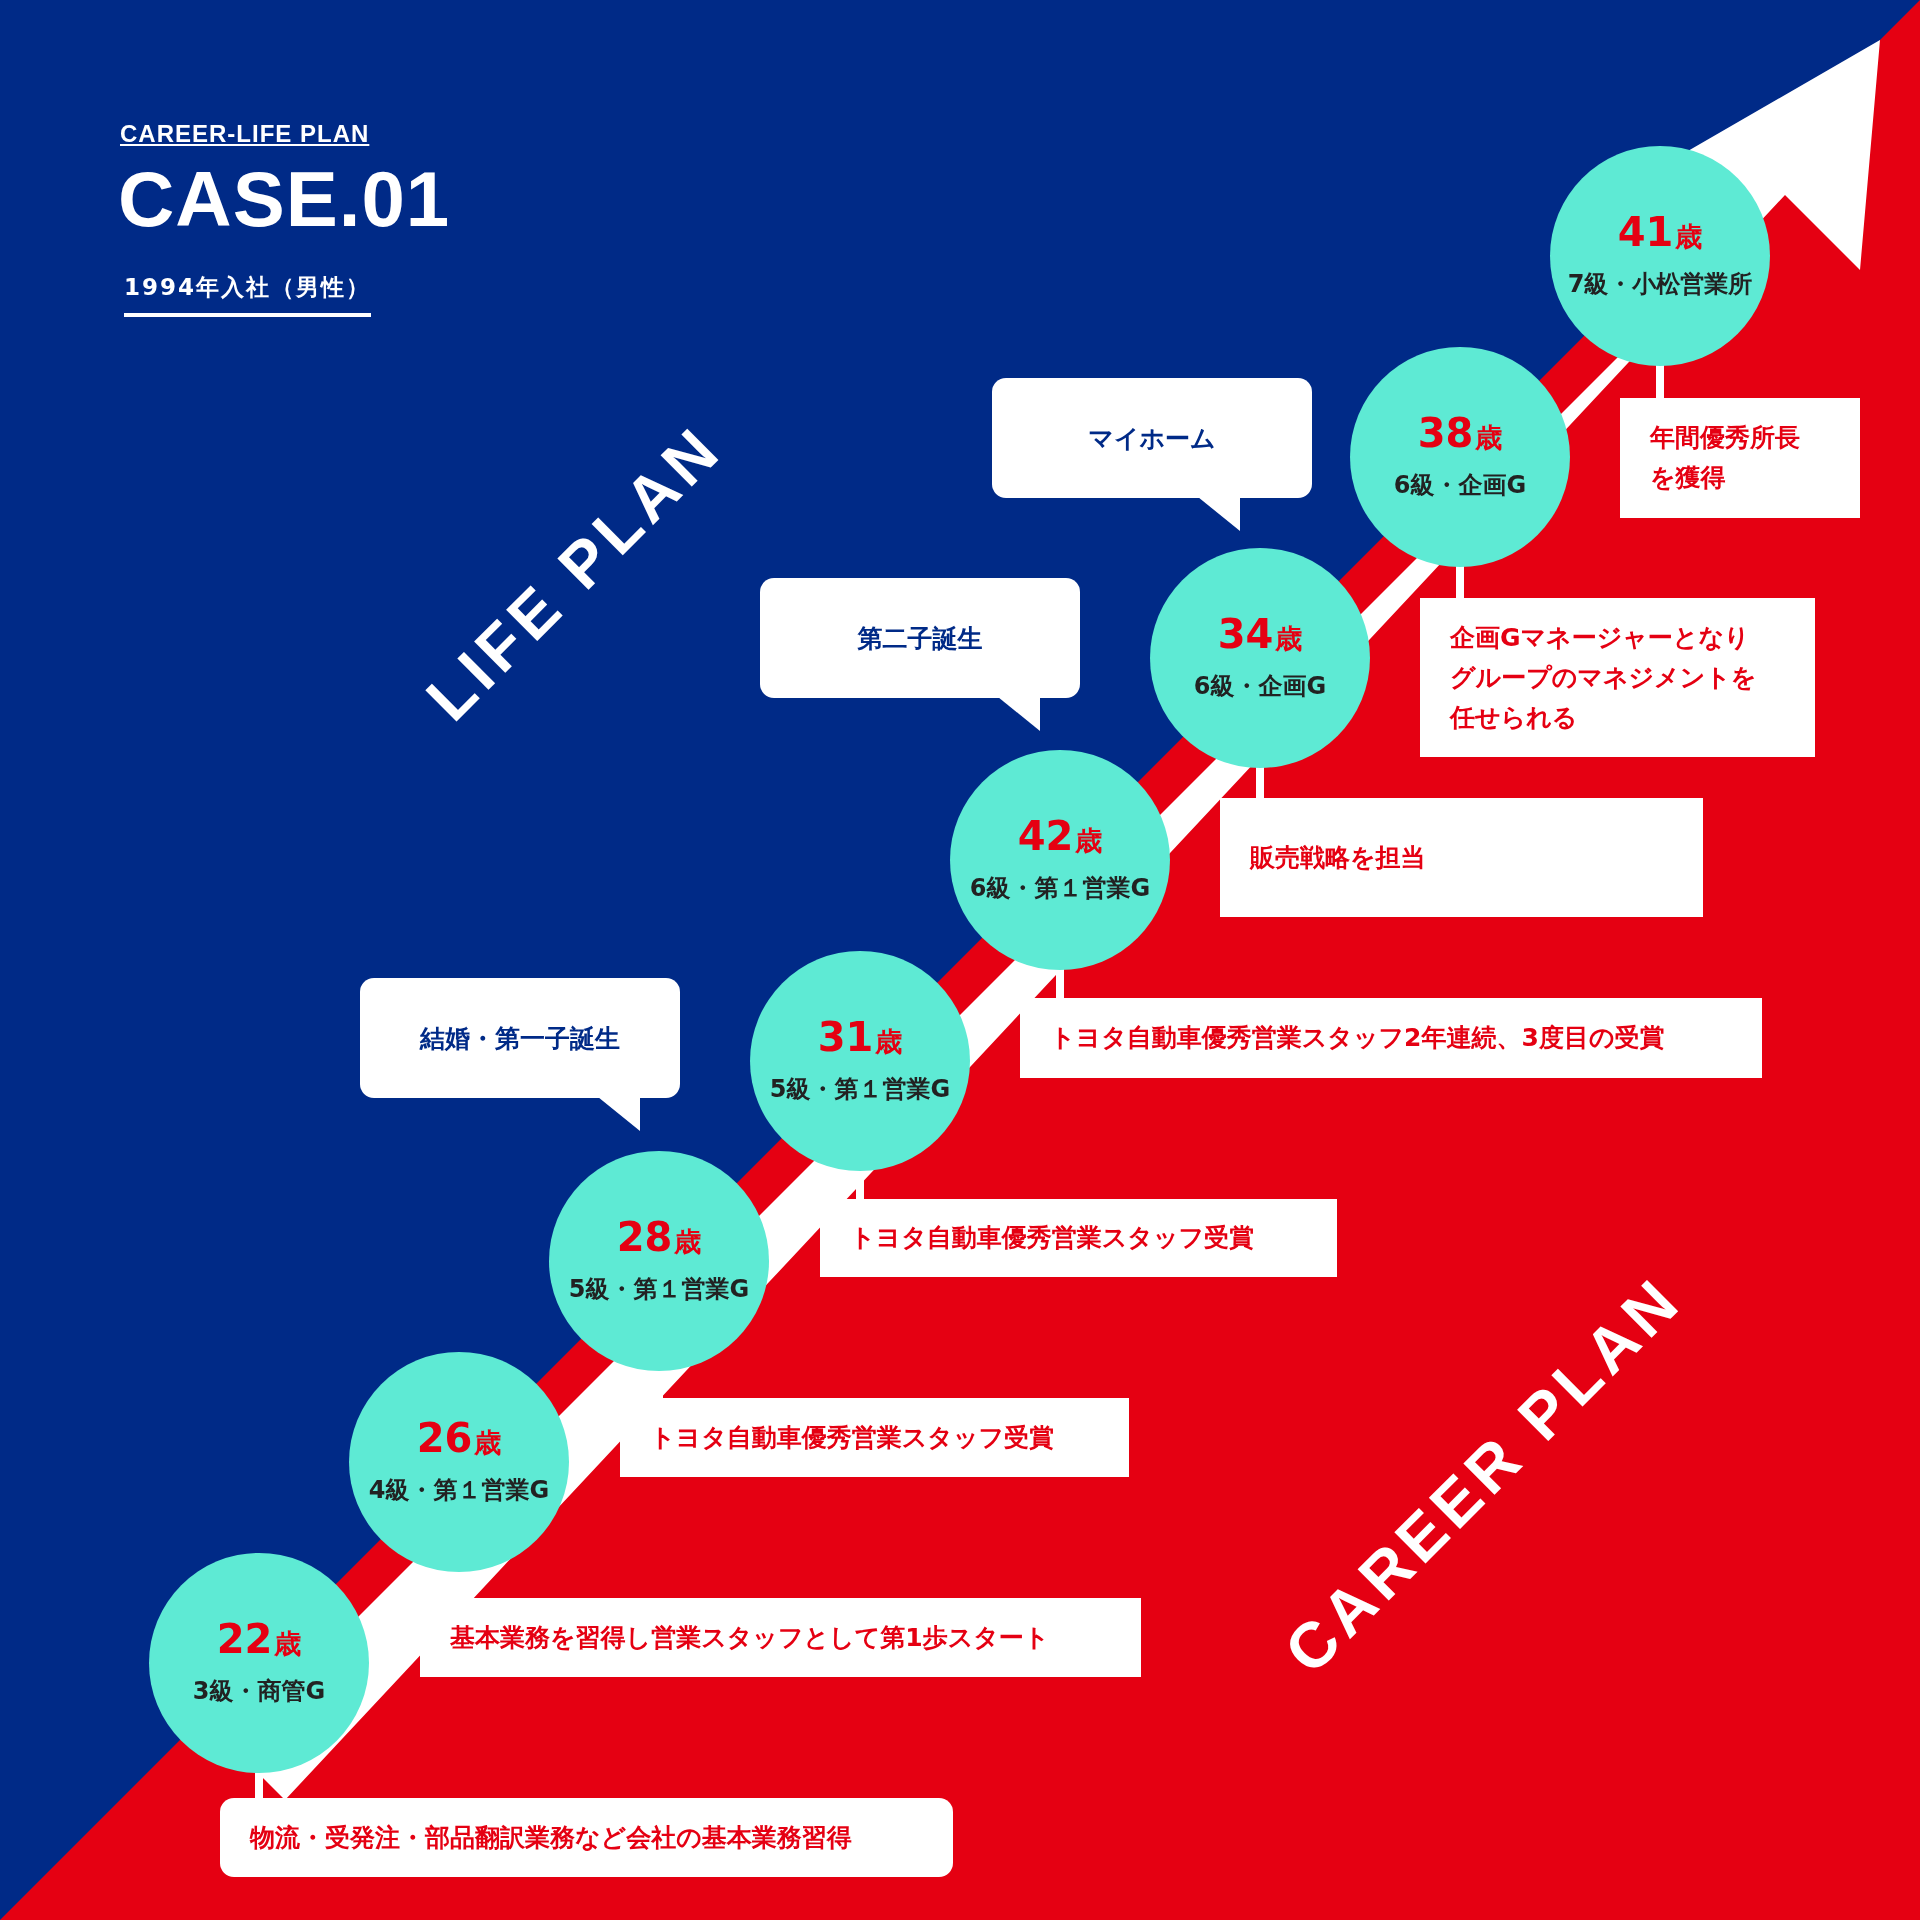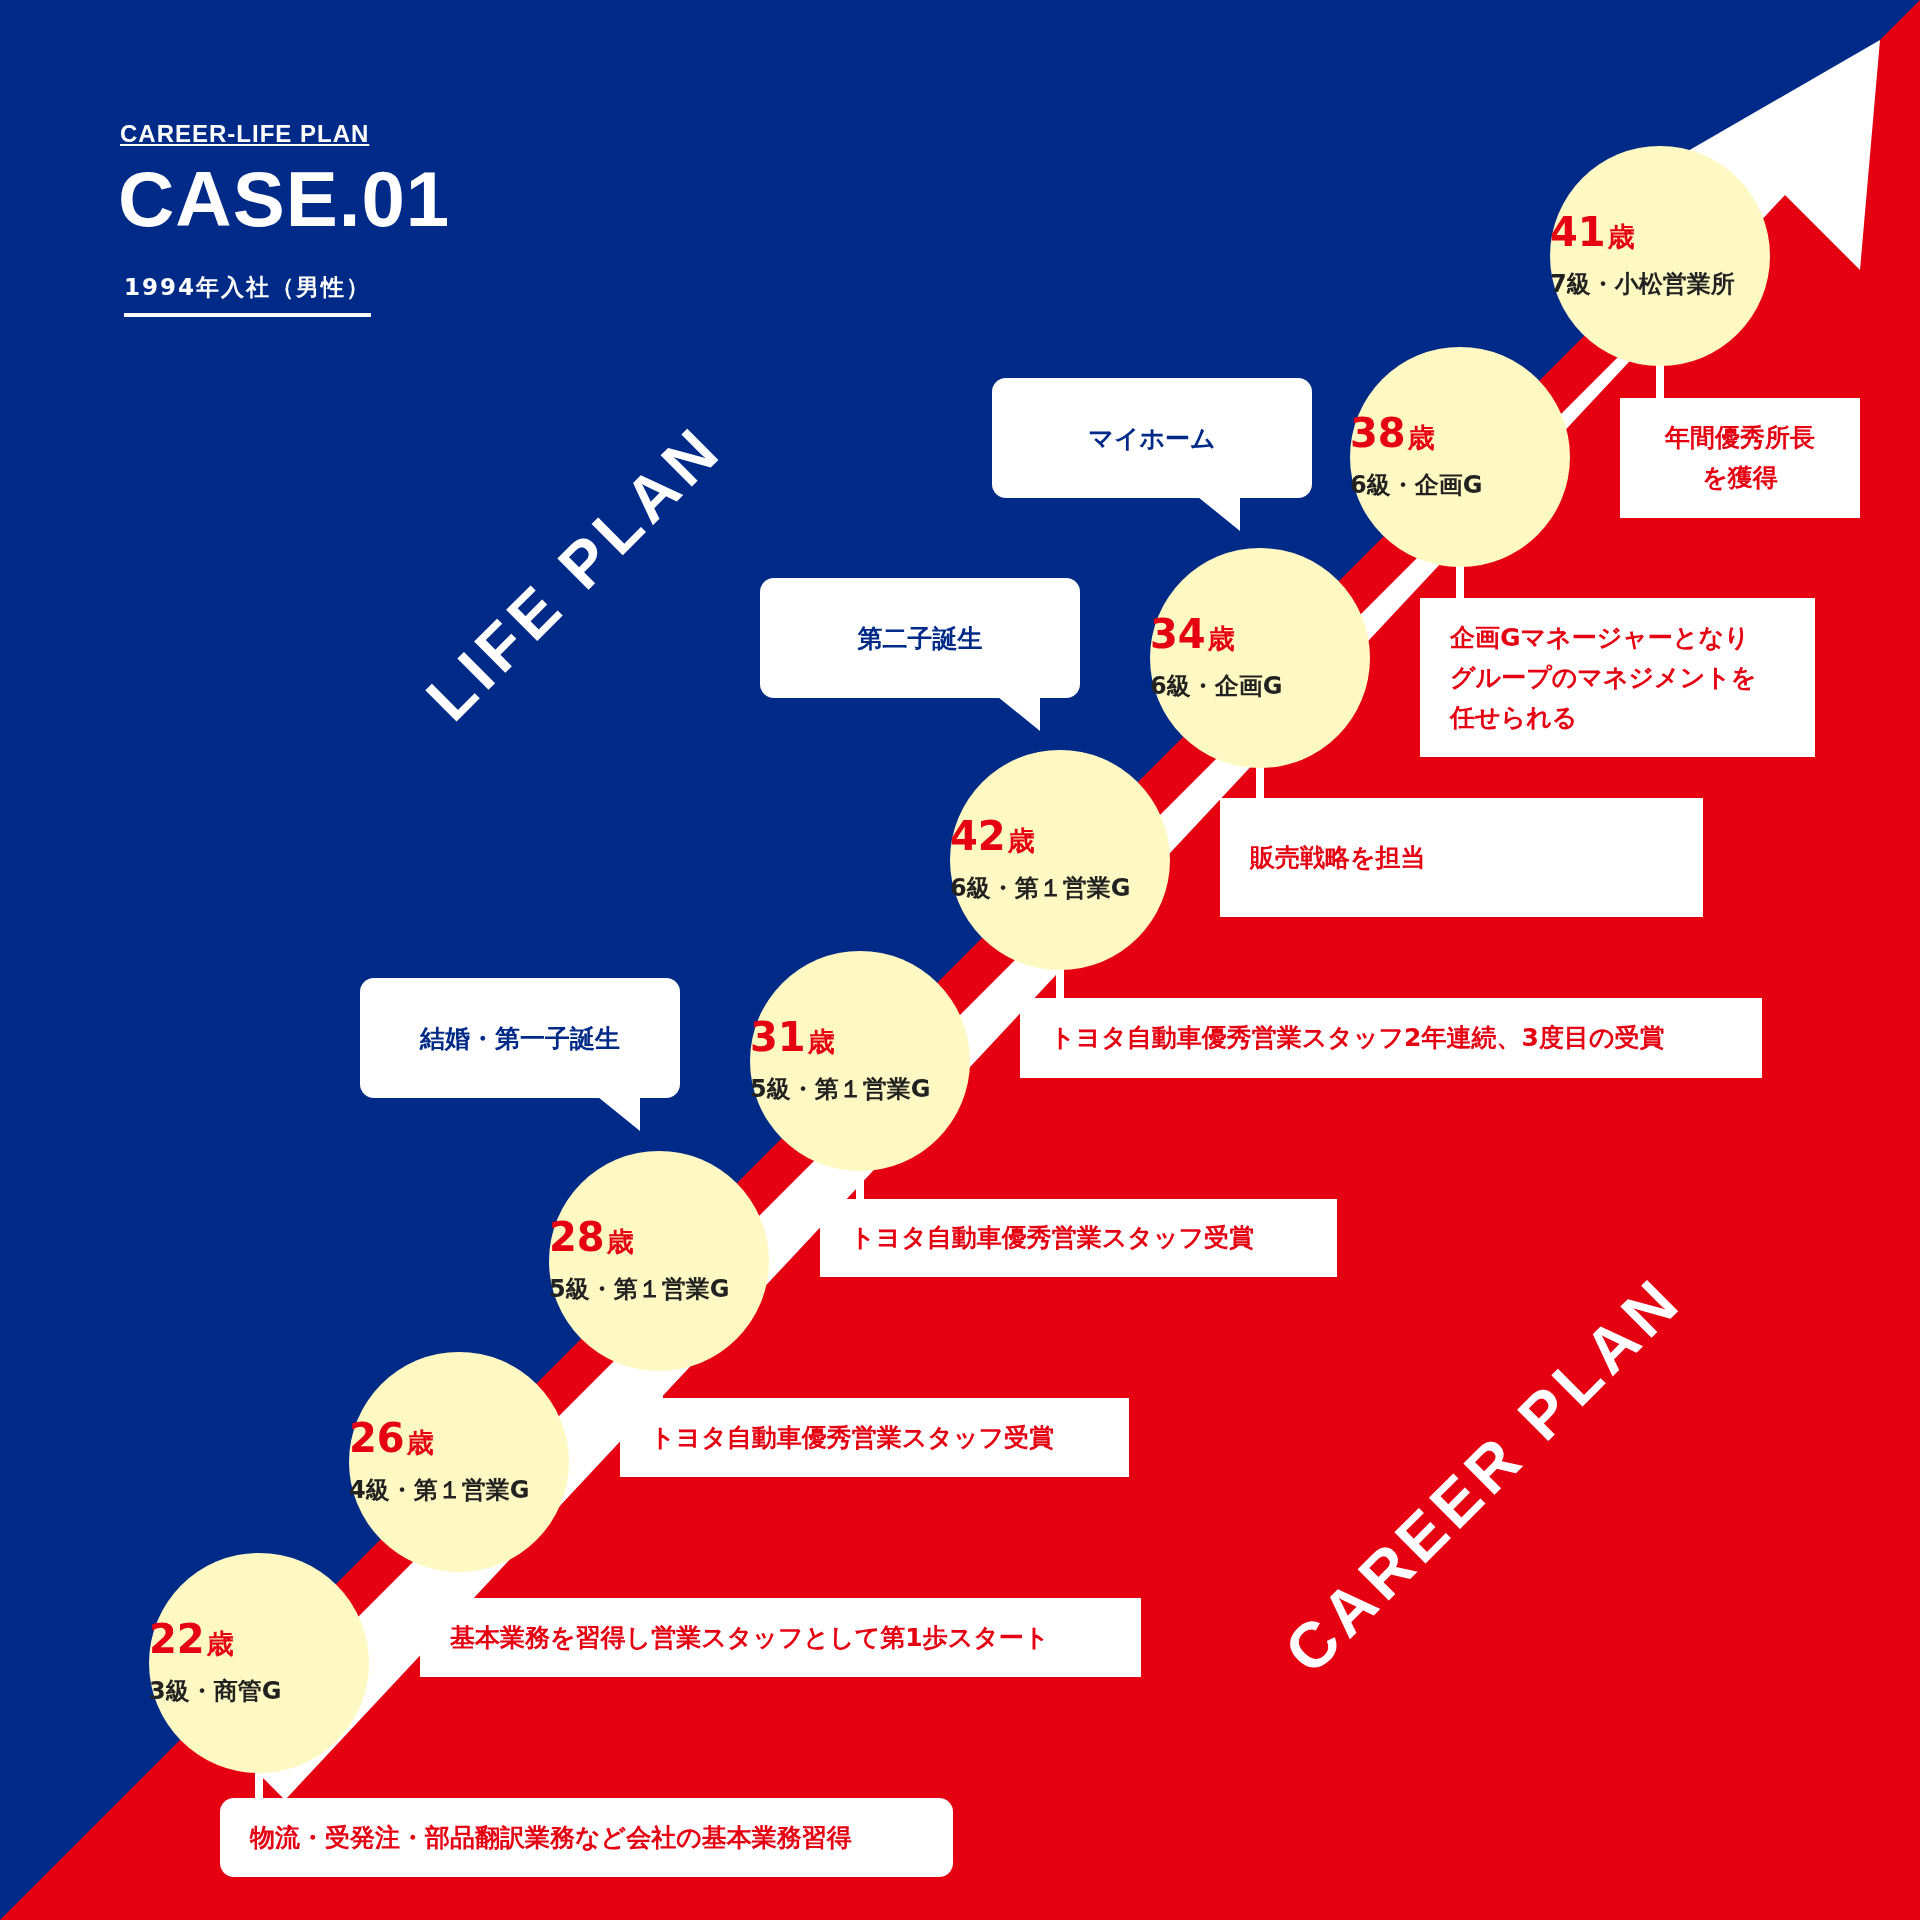--- a/index.html
+++ b/index.html
@@ -3,21 +3,21 @@
 <meta charset="utf-8">
 <style>
   html, body { margin:0; padding:0; }
   body { width:1920px; height:1920px; position:relative; overflow:hidden; font-family:"DejaVu Sans", sans-serif; }
   .bg { position:absolute; left:0; top:0; width:1920px; height:1920px; }
   .abs { position:absolute; }
   .header-sub { left:120px; top:120px; color:#fff; font-family:"Liberation Sans", sans-serif; font-weight:700; font-size:24px; letter-spacing:1px;text-decoration:underline; }
   .header-title { left:118px; top:160px; color:#fff; font-family:"Liberation Sans", sans-serif; font-weight:700; font-size:78px; letter-spacing:1px; line-height:1; }
   .header-meta { left:124px; top:272px; color:#fff; font-weight:700; font-size:23px; letter-spacing:2px; padding-bottom:10px; border-bottom:4px solid #fff; }
   .diag-label { color:#fff; font-family:"Liberation Sans", sans-serif; font-weight:700; font-size:64px; letter-spacing:6px; white-space:nowrap; transform:translate(-50%,-50%) rotate(-45deg); }
-  .circle { width:220px; height:220px; border-radius:50%; background:#fef9c3; transform:translate(-50%,-50%); display:flex; flex-direction:column; align-items:flex-start; justify-content:center; }
+  .circle { width:220px; height:220px; border-radius:50%; background:#5eead4; transform:translate(-50%,-50%); display:flex; flex-direction:column; align-items:center; justify-content:center; }
   .age { color:#e50012; font-weight:700; font-size:40px; line-height:1; display:flex; align-items:baseline; }
   .age .unit { font-size:27px; margin-left:2px; }
   .post { color:#222; font-weight:700; font-size:24px; margin-top:16px; white-space:nowrap; }
   .connector { width:8px; background:#fff; }
   .career-box { background:#fff; color:#e50012; font-weight:700; font-size:25px; line-height:40px; padding:0 30px; box-sizing:border-box; display:flex; flex-direction:column; justify-content:center; white-space:nowrap; }
   .bubble { background:#fff; border-radius:14px; color:#002a87; font-weight:700; font-size:25px; display:flex; align-items:center; justify-content:center; }
 </style>
 </head>
 <body>
 
@@ -117,21 +117,21 @@
   <span>トヨタ自動車優秀営業スタッフ2年連続、3度目の受賞</span>
 </div>
 <div class="abs career-box" style="left:1220px;top:798px;width:483px;height:119px;">
   <span>販売戦略を担当</span>
 </div>
 <div class="abs career-box" style="left:1420px;top:598px;width:395px;height:159px;">
   <span>企画Gマネージャーとなり</span>
   <span>グループのマネジメントを</span>
   <span>任せられる</span>
 </div>
-<div class="abs career-box" style="left:1620px;top:398px;width:240px;height:120px;text-align:center;">
+<div class="abs career-box" style="left:1620px;top:398px;width:240px;height:120px;">
   <span>年間優秀所長</span>
   <span>を獲得</span>
 </div>
 
 <div class="abs bubble" style="left:360px;top:978px;width:320px;height:120px;">
   <span>結婚・第一子誕生</span>
 </div>
 <svg class="abs" style="left:598px;top:1097px;" width="44" height="36">
     <polygon points="0,0 42,0 42,34" fill="#fff"></polygon>
   </svg>

